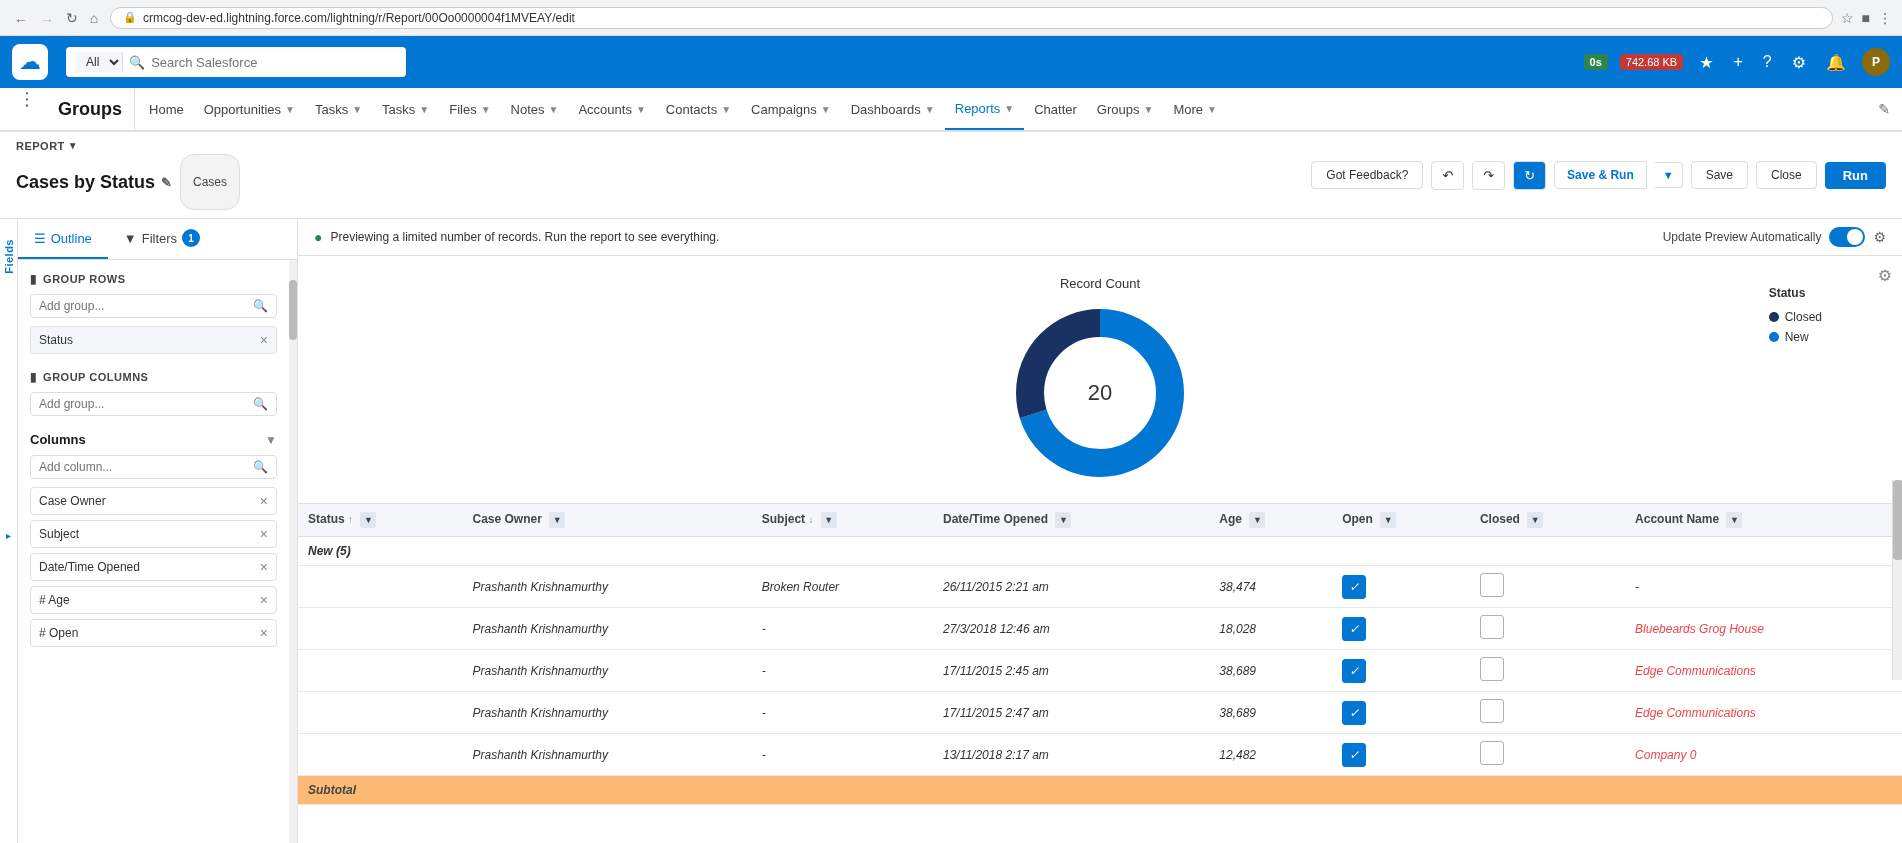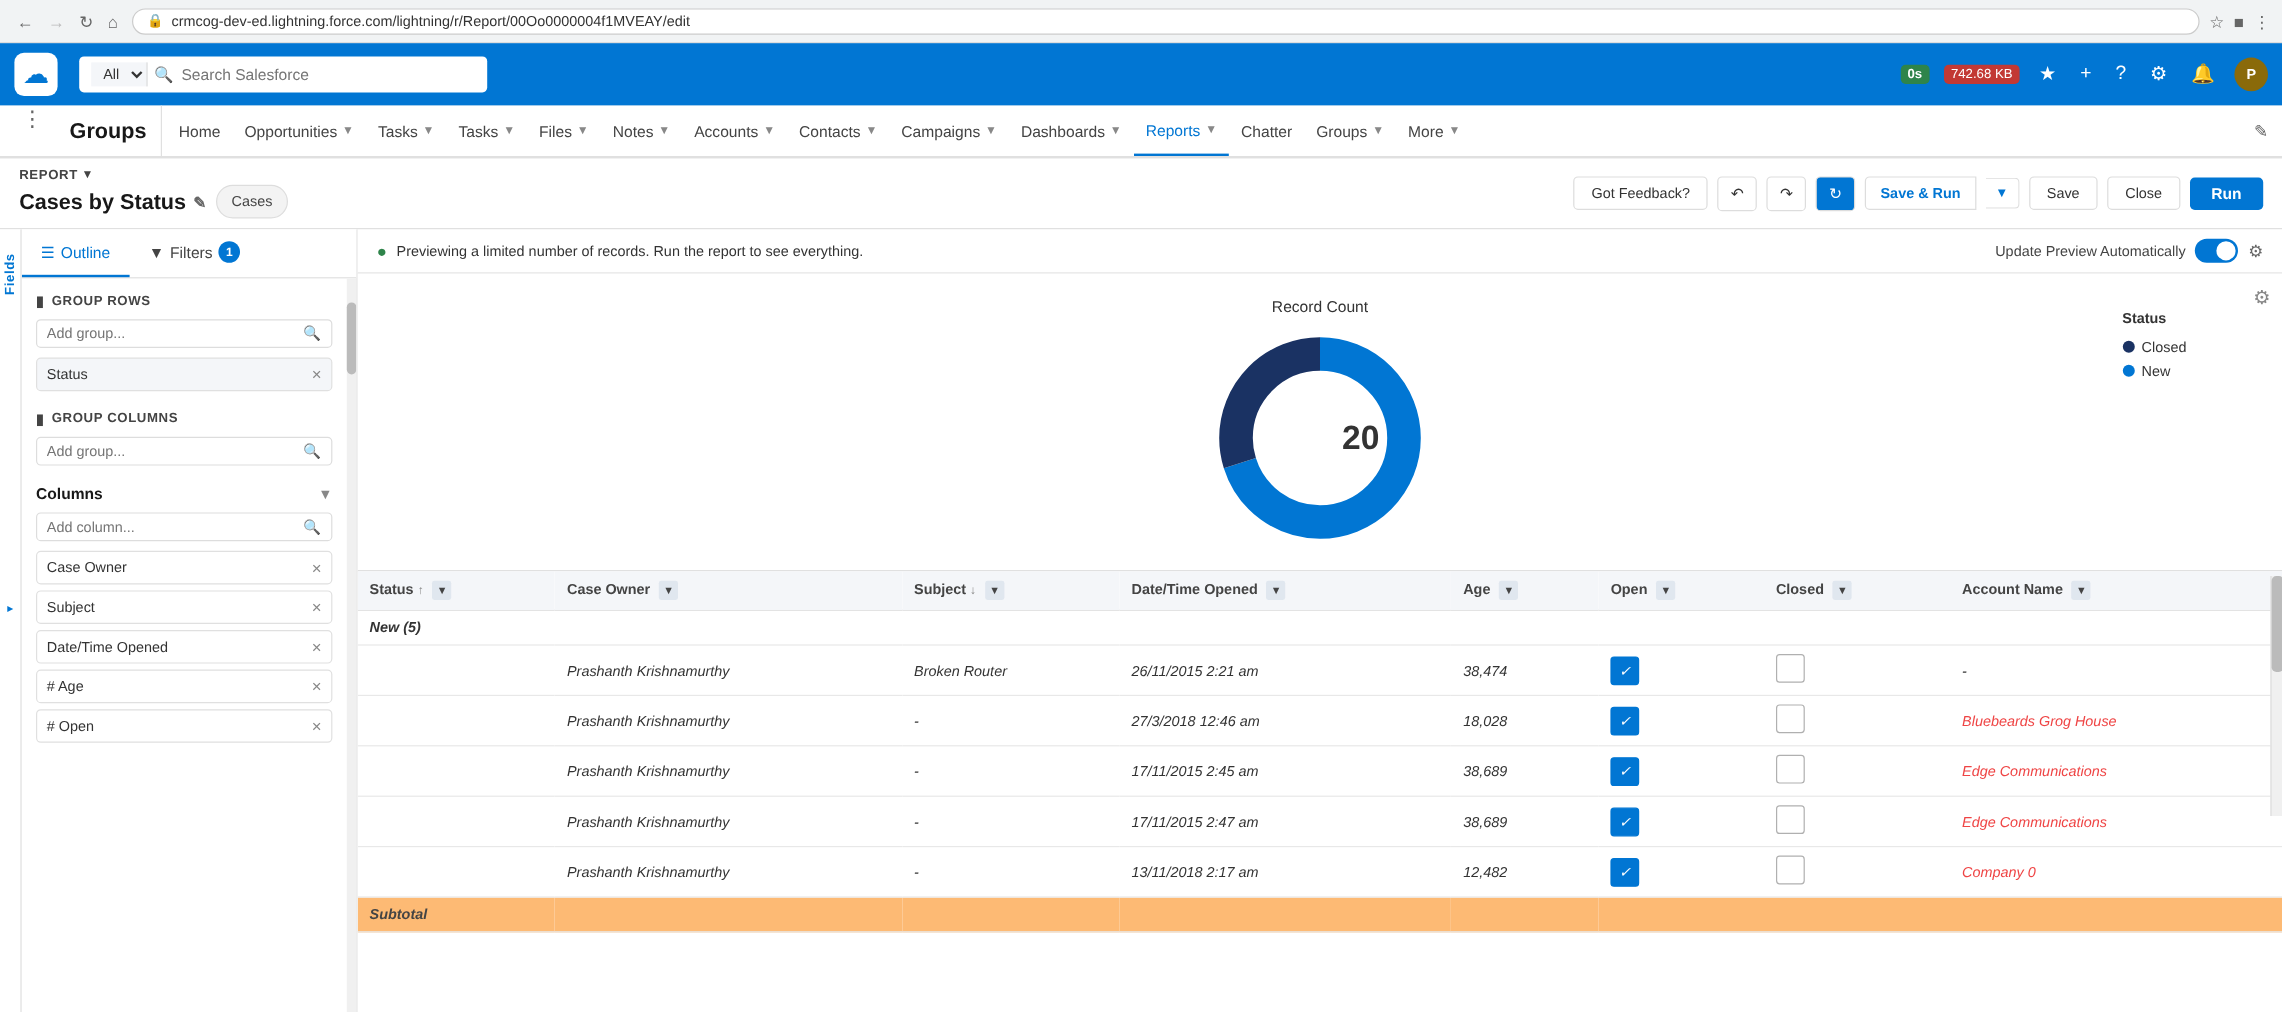--- a/index.html
+++ b/index.html
@@ -160,21 +160,21 @@
       color: #181818;
       display: flex;
       align-items: center;
       gap: 6px;
     }
     .report-title .pencil-icon { color: #666; font-size: 13px; cursor: pointer; }
     .report-pill {
       background: #f3f3f3;
       border: 1px solid #ddd;
       border-radius: 14px;
-      padding: 6px 12px;
+      padding: 20px 12px;
       font-size: 12px;
       color: #444;
       cursor: pointer;
     }
     .report-header-right {
       margin-left: auto;
       display: flex;
       align-items: center;
       gap: 8px;
     }
@@ -468,24 +468,23 @@
     .donut-container {
       position: relative;
       width: 180px;
       height: 180px;
     }
     .donut-center {
       position: absolute;
       top: 50%;
       left: 50%;
       transform: translate(-50%, -50%);
-      font-size: 28px;
-      font-weight: 700;
+      font-size: 22px;
+      font-weight: 400;
       color: #333;
-      margin-left: 34px;
     }
     .chart-legend {
       position: absolute;
       right: 80px;
       top: 30px;
       display: flex;
       flex-direction: column;
       gap: 6px;
       font-size: 12px;
     }

